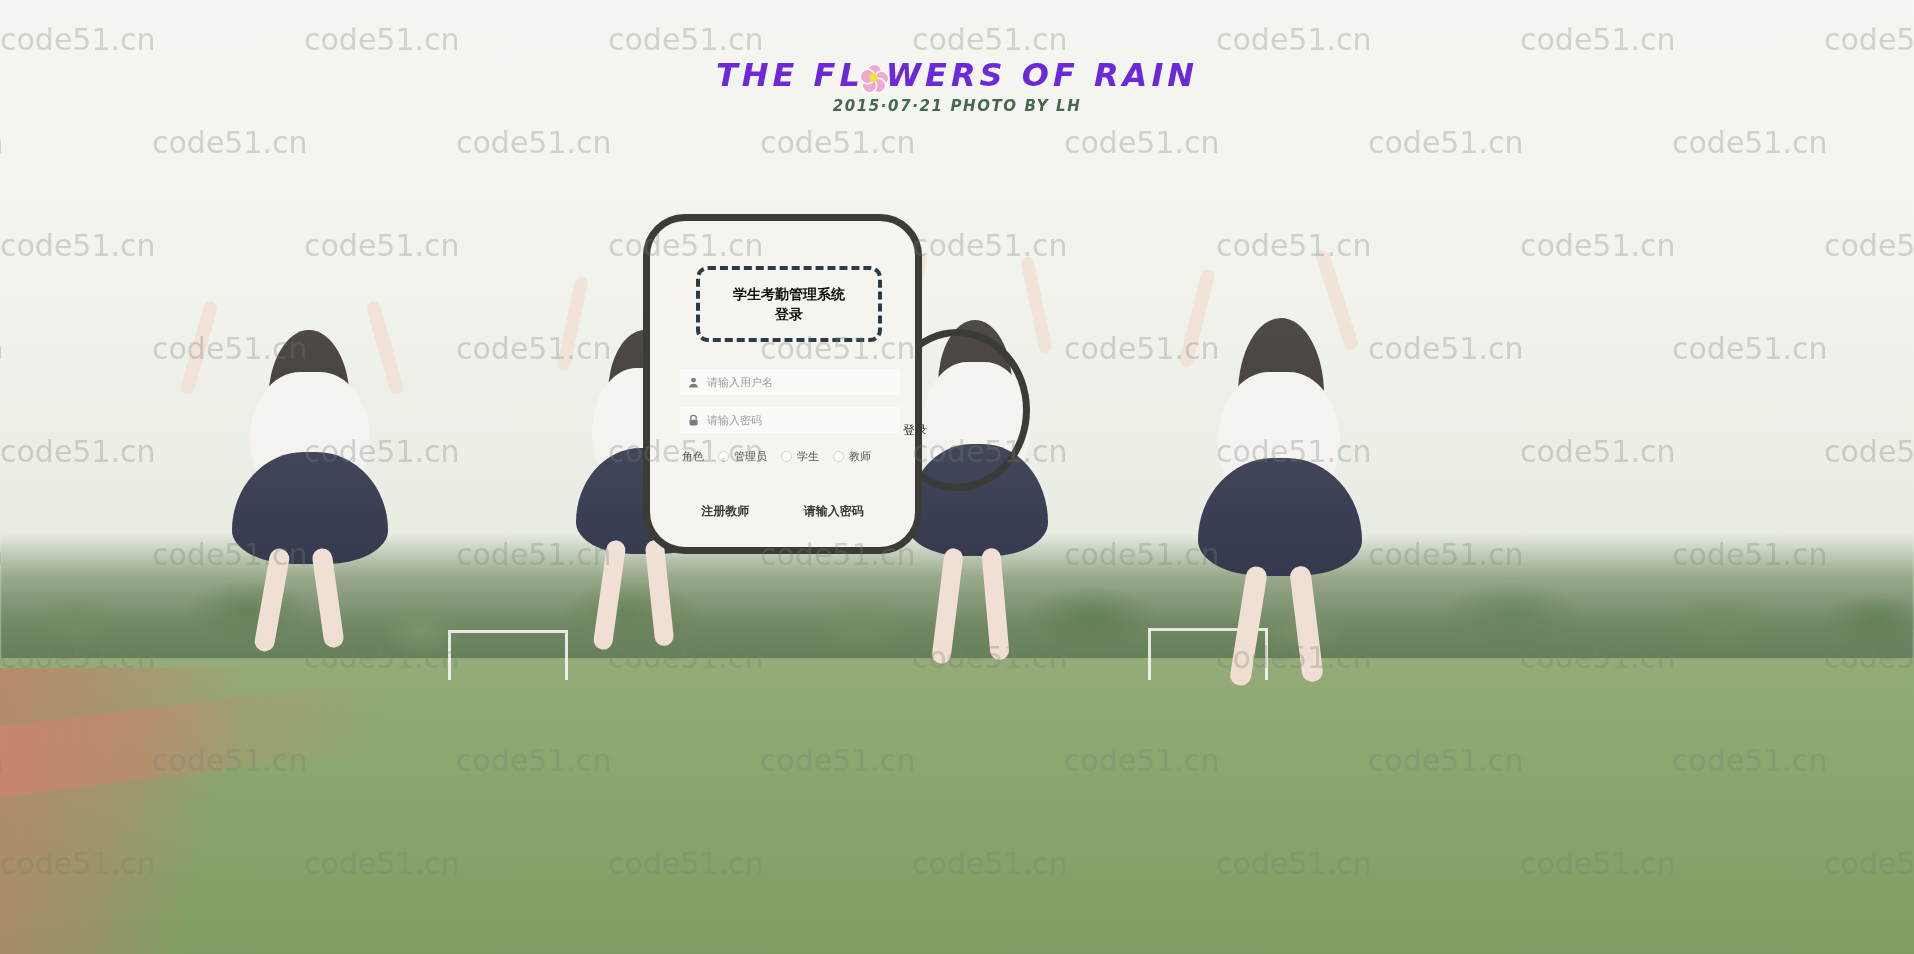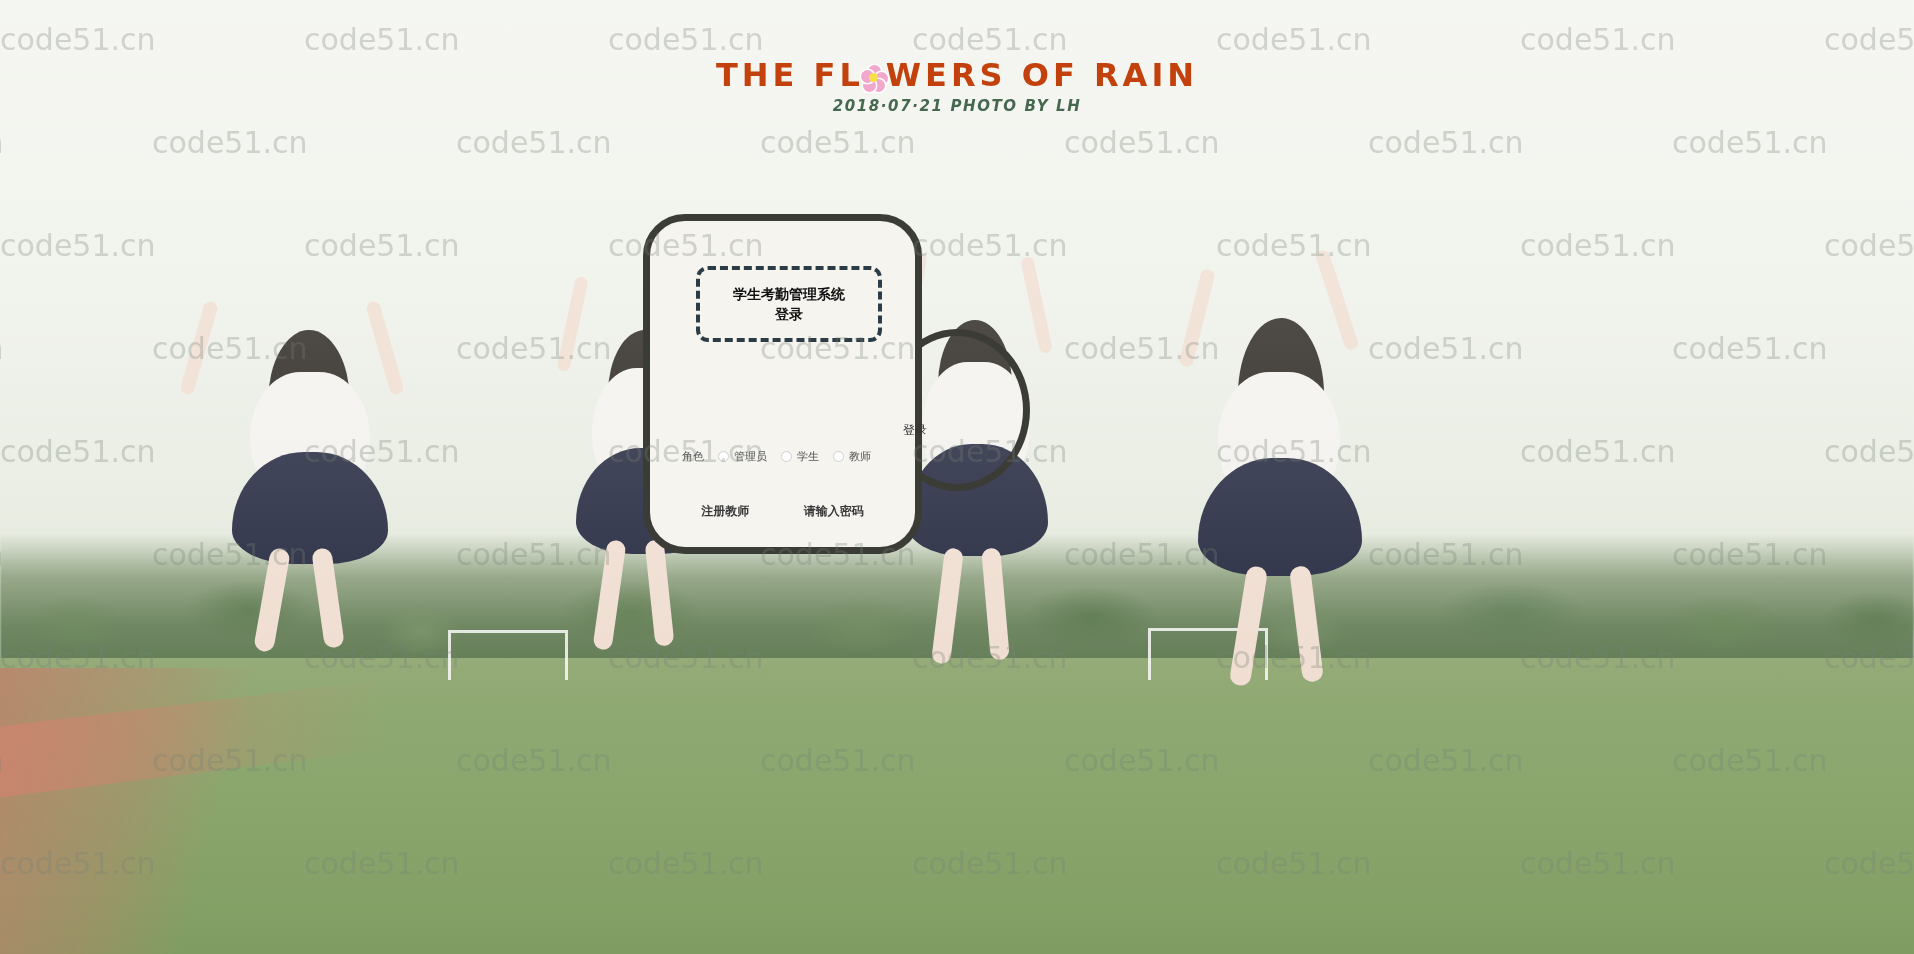--- a/index.html
+++ b/index.html
@@ -94,23 +94,23 @@
     border-radius: 10px;
   }
 
   
   .photo-caption {
     position: absolute; left: 0; right: 0; top: 56px;
     text-align: center; pointer-events: none;
   }
   .caption-main {
     font-family: "DejaVu Sans", sans-serif;
-    font-weight: 700;
+    font-style: italic; font-weight: 700;
     font-size: 32px; letter-spacing: 4px;
-    color: #c2410c;
+    color: #6d28d9;
   }
   .caption-flower {
     display: inline-block; position: relative;
     width: 26px; height: 26px; vertical-align: -5px; margin: 0 -2px;
   }
   .caption-flower i {
     position: absolute; width: 13px; height: 13px; border-radius: 50%;
     background: #f2a8cd; box-shadow: 0 0 0 1.5px #ffffff;
   }
   .caption-flower i:nth-child(1){ left: 6px;  top: 0px;  }
@@ -306,32 +306,54 @@
       <div class="fig-leg" style="left:1296px; top:566px; width:21px; height:116px; transform:rotate(-7deg);"></div>
     </div>
 
     <div class="bg-haze"></div>
   </div>
 
   <div class="photo-caption">
     <div class="caption-main">
       <span>THE FL</span><span class="caption-flower"><i></i><i></i><i></i><i></i><i></i><b></b></span><span>WERS OF RAIN</span>
     </div>
-    <div class="caption-sub">2018·07·21 PHOTO BY LH</div>
+    <div class="caption-sub">2015·07·21 PHOTO BY LH</div>
   </div>
 
   <div class="decor-circle"></div>
 
   <div class="login-card">
 
     <div class="title-box">
       <div class="title-line">学生考勤管理系统</div>
       <div class="title-line">登录</div>
     </div>
 
+    <div class="form-area">
+
+      <div class="input-row">
+        <span class="in-icon">
+          <svg viewBox="0 0 16 16" width="13" height="13" aria-hidden="true">
+            <circle cx="8" cy="5" r="3" fill="#3a3a3a"></circle>
+            <path d="M2.5 14c0-3 2.6-4.6 5.5-4.6s5.5 1.6 5.5 4.6z" fill="#3a3a3a"></path>
+          </svg>
+        </span>
+        <input class="in-field" type="text" placeholder="请输入用户名" style="">
+      </div>
+
+      <div class="input-row">
+        <span class="in-icon">
+          <svg viewBox="0 0 16 16" width="13" height="13" aria-hidden="true">
+            <path d="M4.6 7V5.2a3.4 3.4 0 0 1 6.8 0V7" fill="none" stroke="#3a3a3a" stroke-width="1.6"></path>
+            <rect x="3" y="7" width="10" height="7" rx="1.6" fill="#3a3a3a"></rect>
+          </svg>
+        </span>
+        <input class="in-field" type="password" placeholder="请输入密码" style="">
+      </div>
+    </div>
 
     <button class="login-btn">登录</button>
 
     <div class="role-row">
       <span class="role-label">角色</span>
 
       <label class="radio-item">
         <span class="radio-dot"></span>
         <span class="radio-txt">管理员</span>
       </label>

